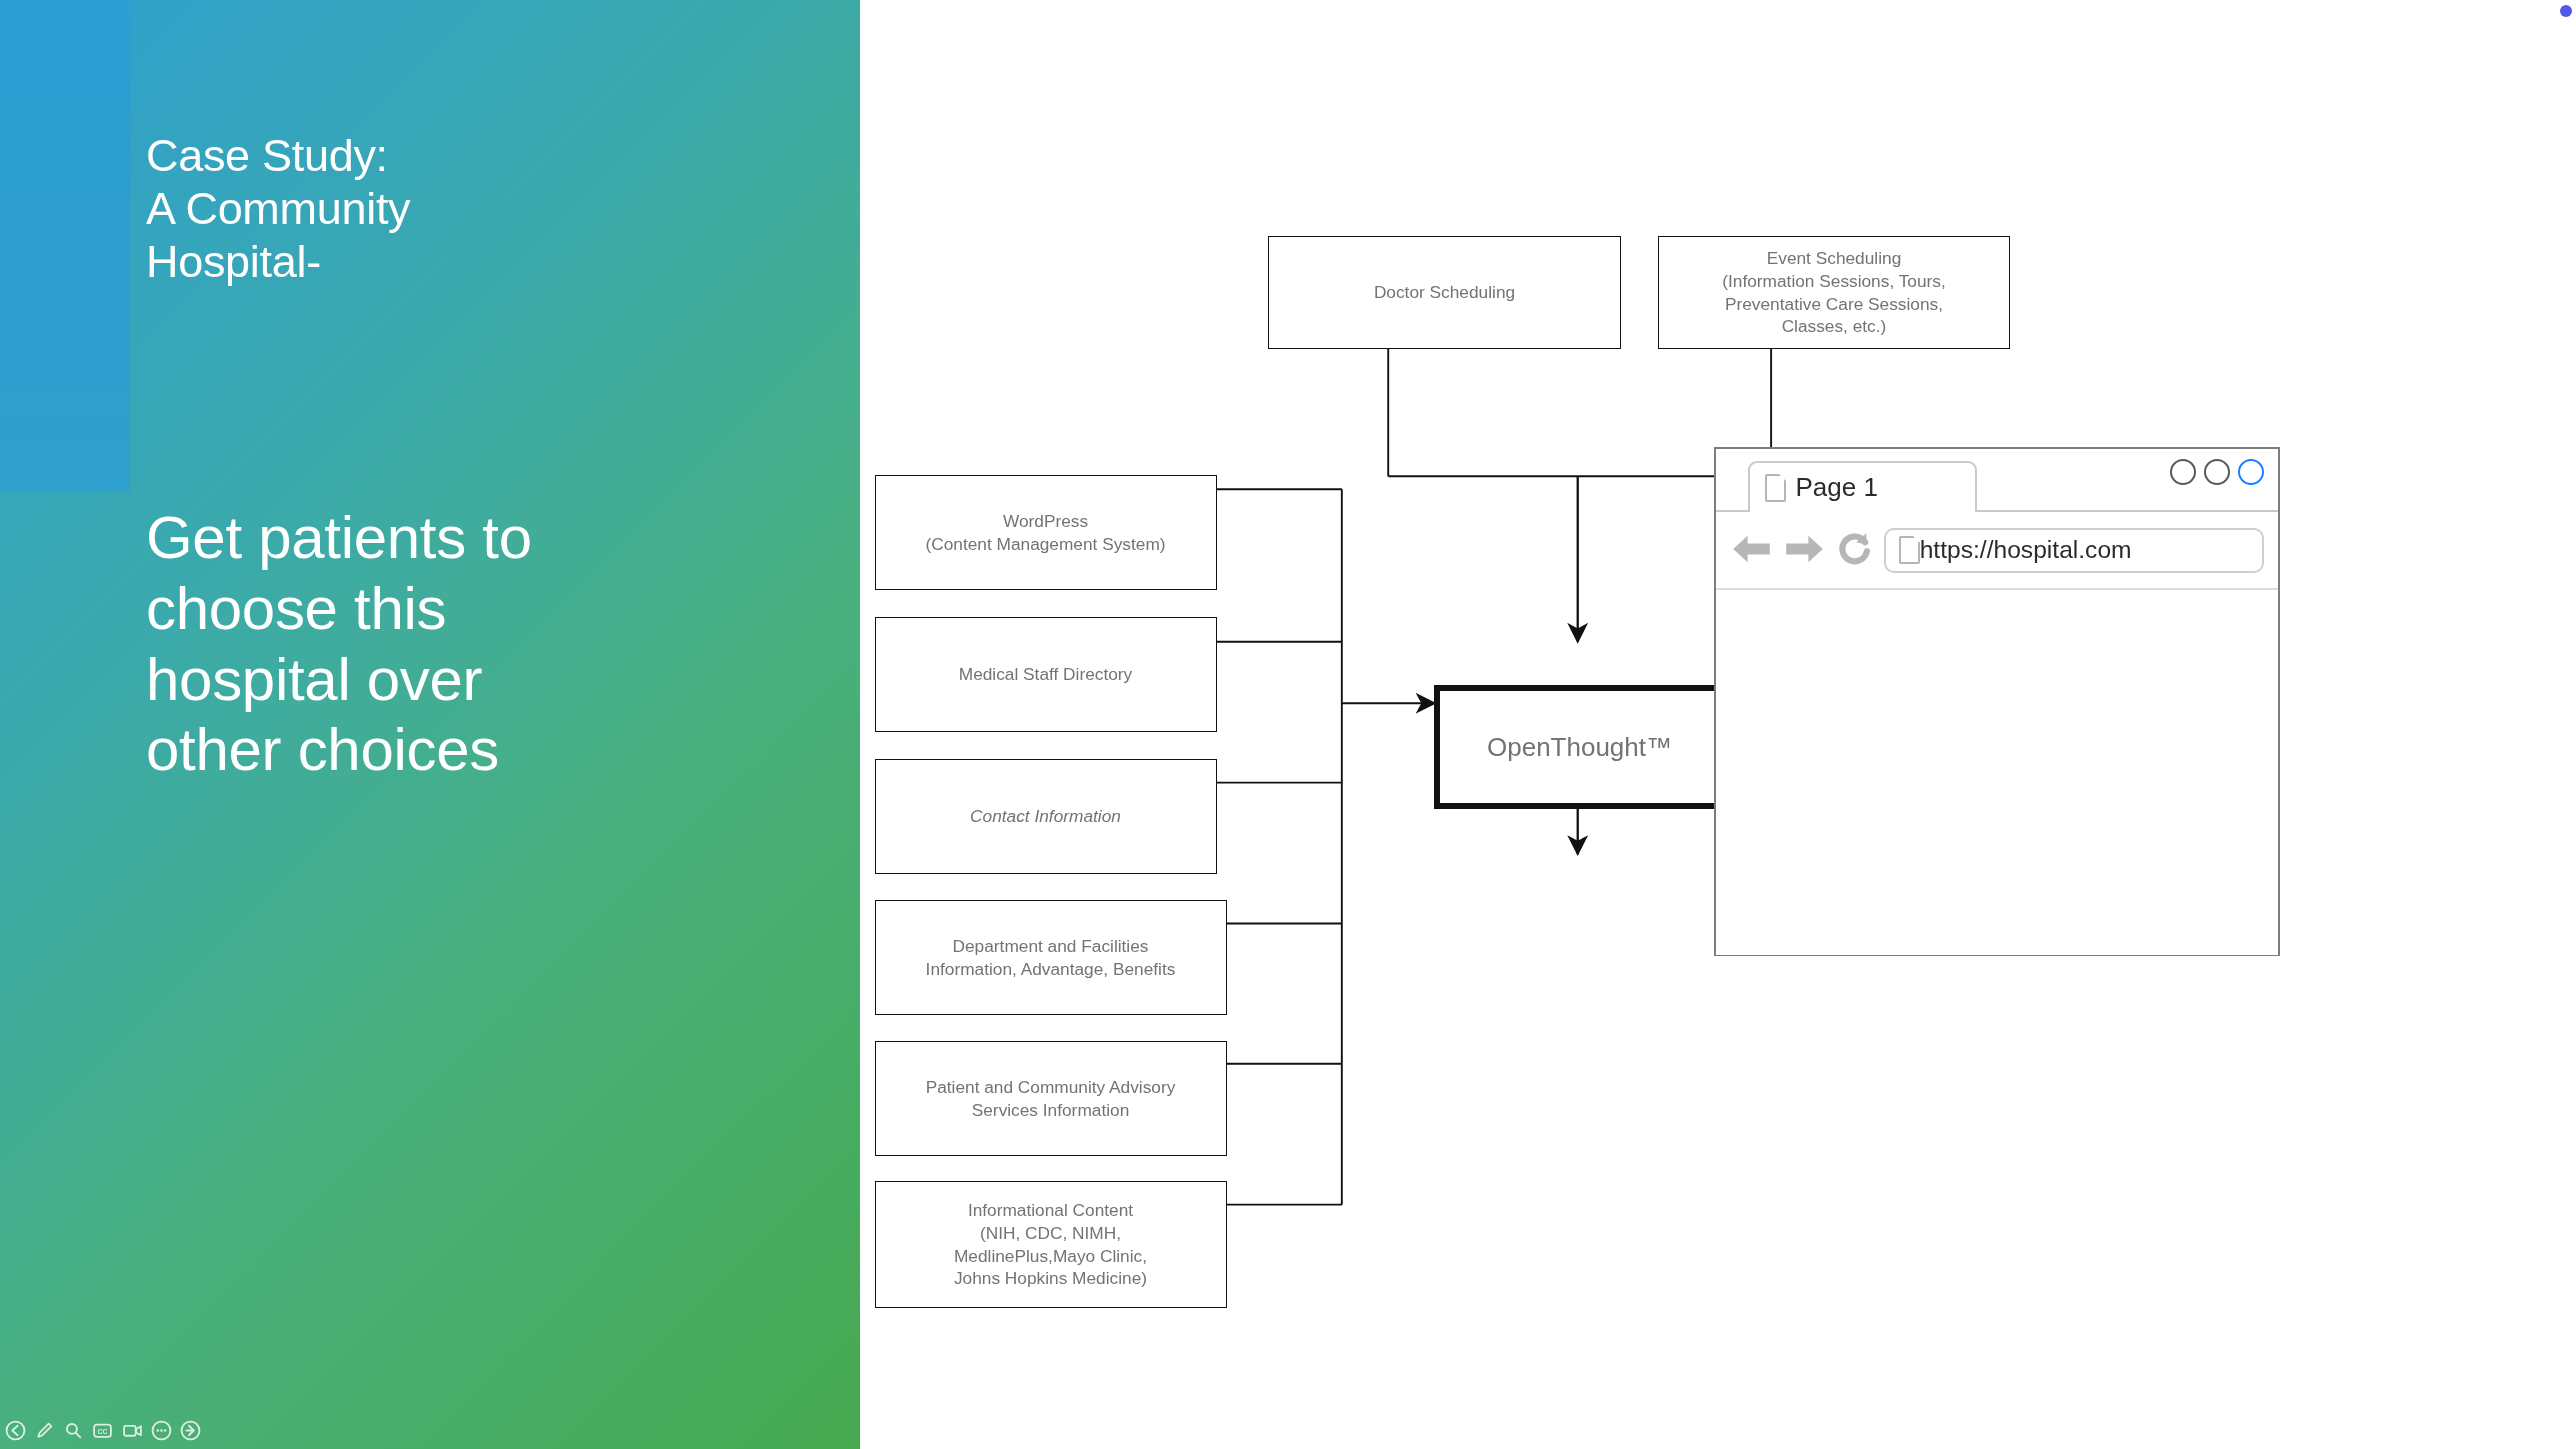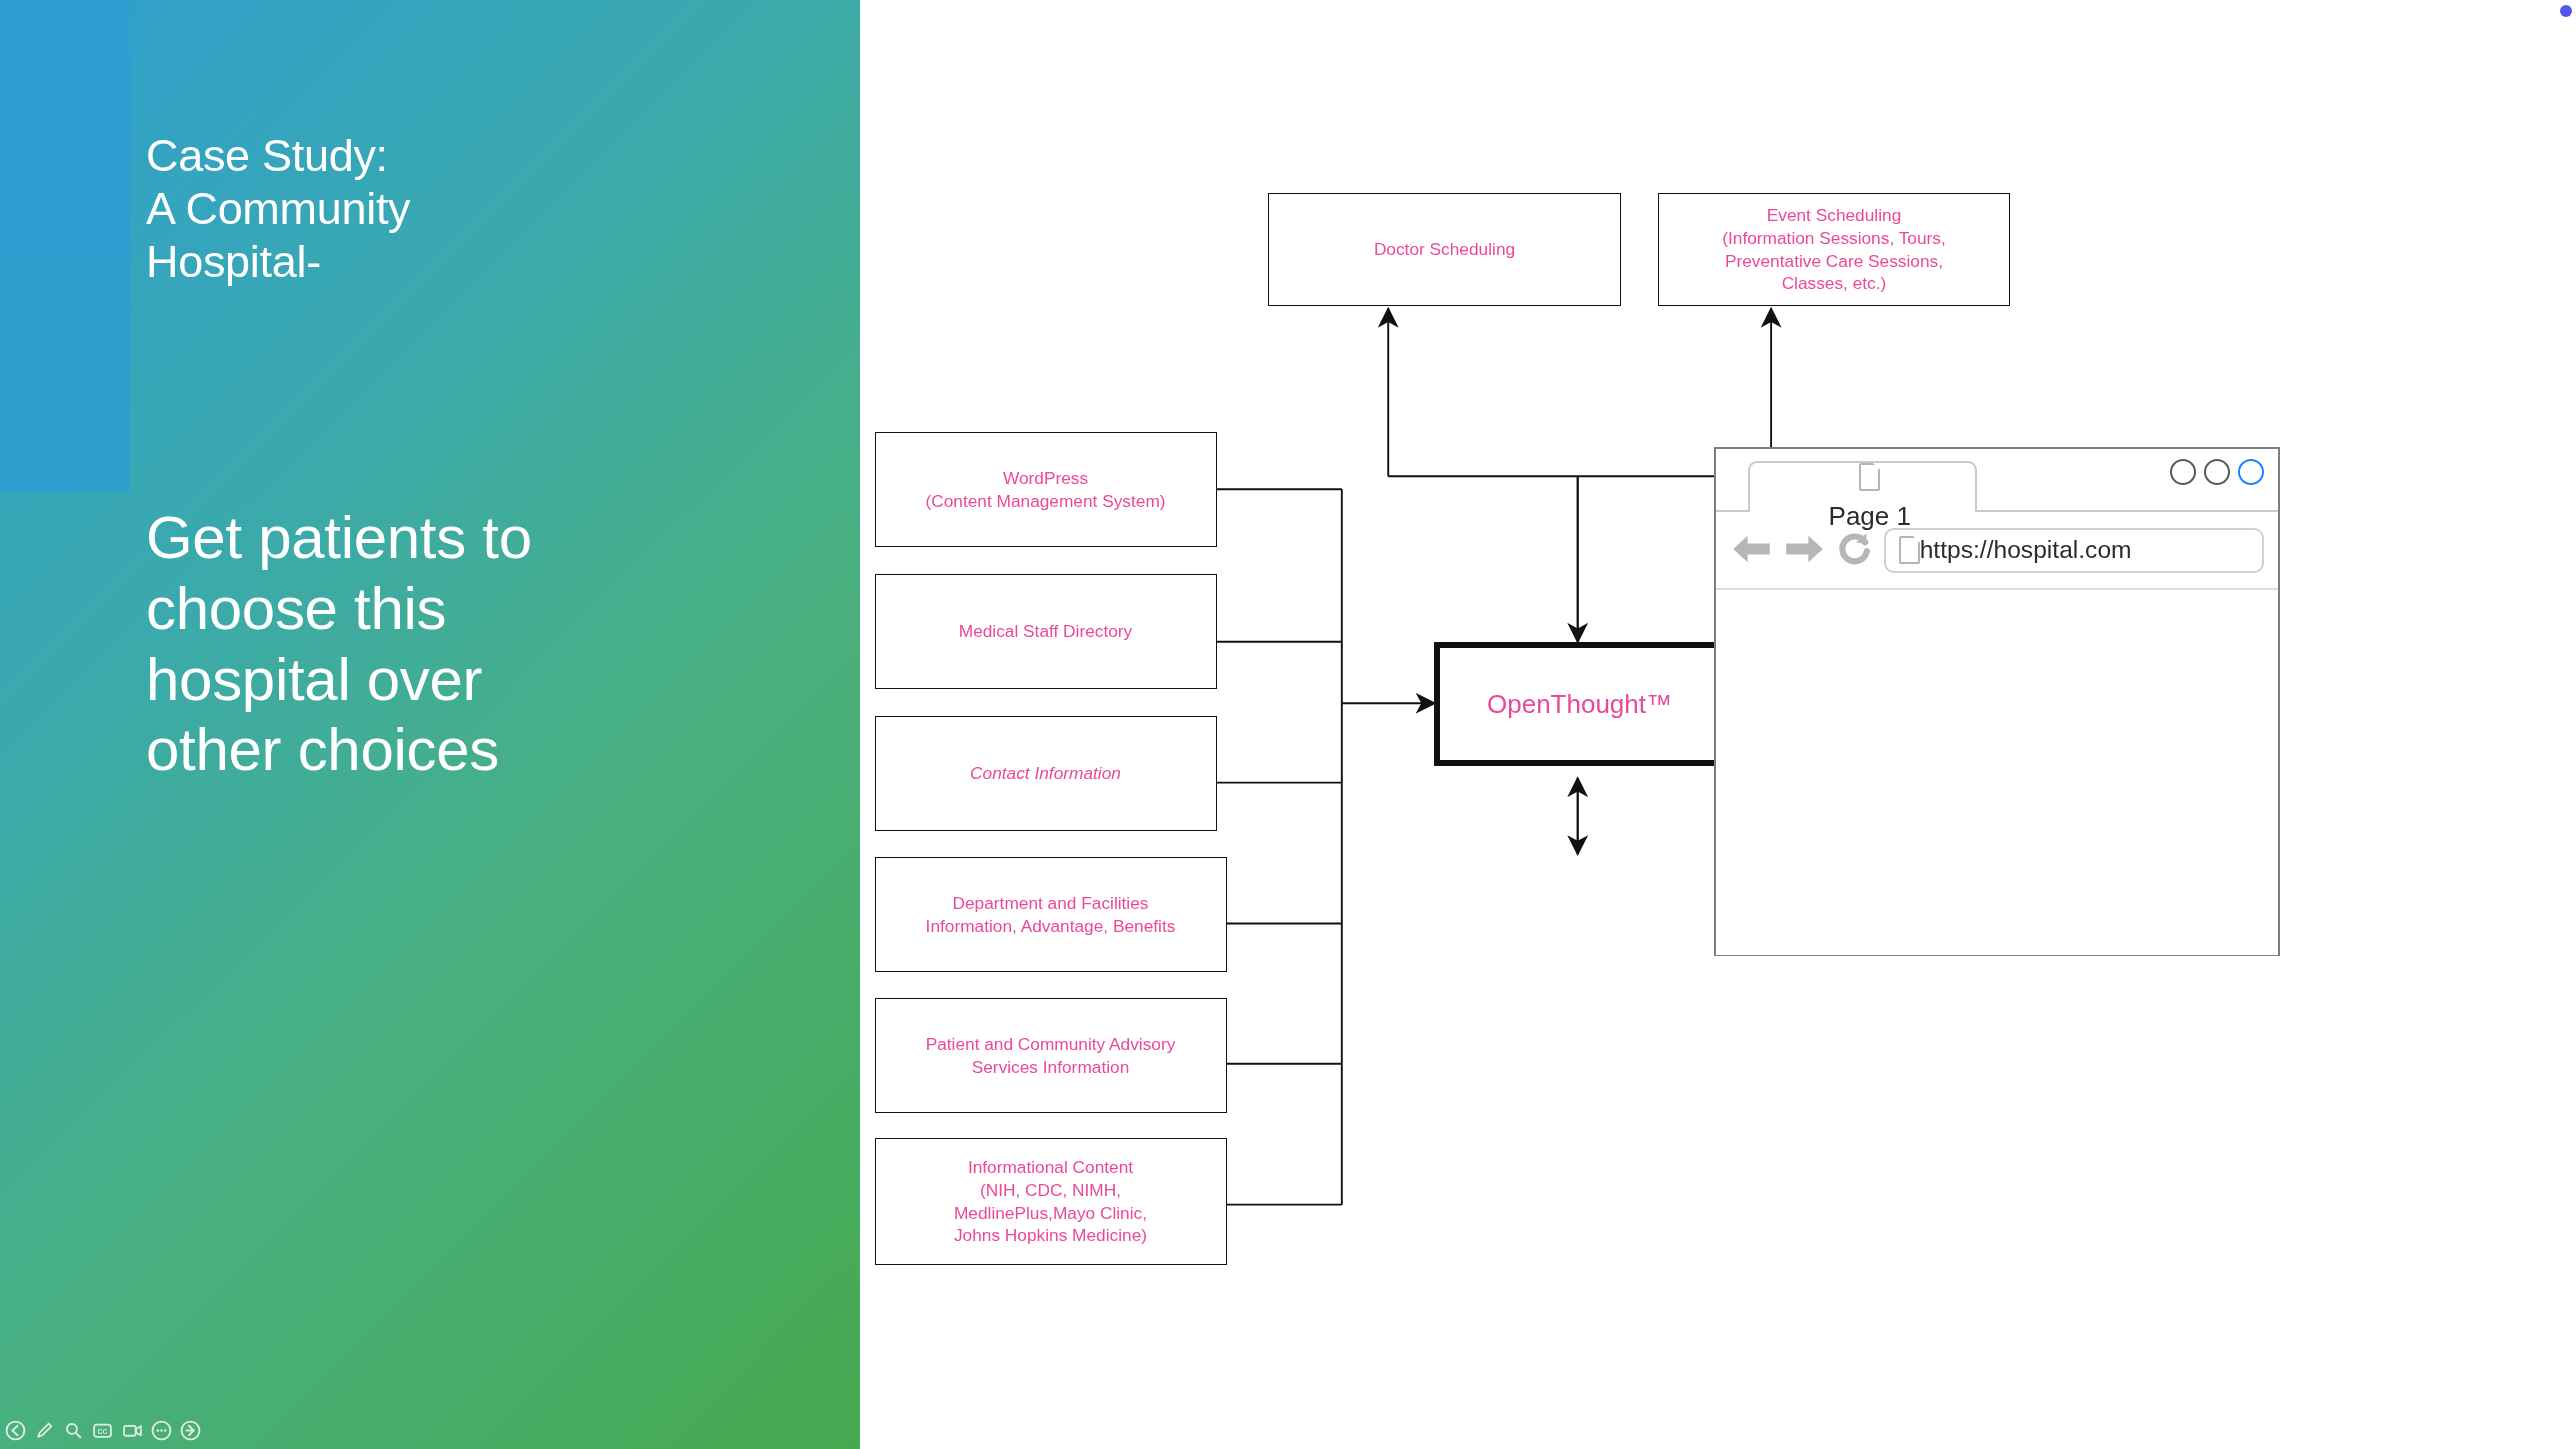--- a/index.html
+++ b/index.html
@@ -60,24 +60,25 @@
   }
   #diagram-svg{position:absolute;left:0;top:0;width:1716px;height:1449px;}
 
   .node{
     position:absolute;
     box-sizing:border-box;
     background:#ffffff;
     border:1.7px solid #111111;
     display:flex;align-items:center;justify-content:center;
     text-align:center;
-    color:#ec4899;
+    color:#737373;
     font-size:17.3px;line-height:1.32;
     padding:2.2px 5.6px;
     white-space:pre-line;
+    margin-top:43px;
   }
   .node.emphasis{
     border-width:6.7px;
     font-size:26px;
   }
   .node.rounded{
     border-radius:14.5px;
   }
 
   
@@ -89,21 +90,21 @@
   }
   #browser-tabstrip{
     position:relative;height:61px;border-bottom:2.2px solid #c9c9c9;
   }
   #browser-tab{
     position:absolute;left:32px;top:12.3px;width:229px;height:51px;
     box-sizing:border-box;
     background:#ffffff;
     border:2.2px solid #c9c9c9;border-bottom:none;
     border-radius:9px 9px 0 0;
-    display:flex;align-items:center;gap:10px;padding-left:14.5px;flex-direction:column;
+    display:flex;align-items:center;gap:10px;padding-left:14.5px;
   }
   #browser-tab-label{font-size:26px;color:#2b2b2b;}
   .page-glyph{
     width:21px;height:28px;box-sizing:border-box;
     border:2.2px solid #b5b5b5;border-radius:1.7px;
     position:relative;flex:none;background:#fff;
   }
   .page-glyph:after{
     content:"";position:absolute;right:-2.2px;top:-2.2px;
     border-left:7.8px solid transparent;border-top:7.8px solid #ffffff;

